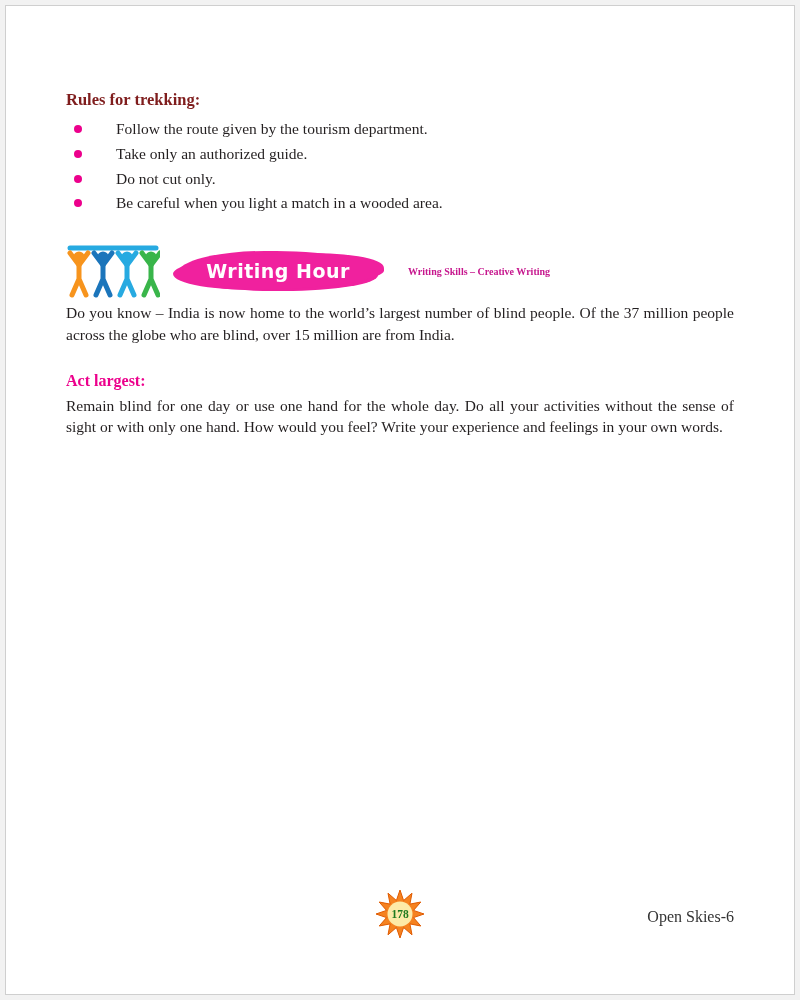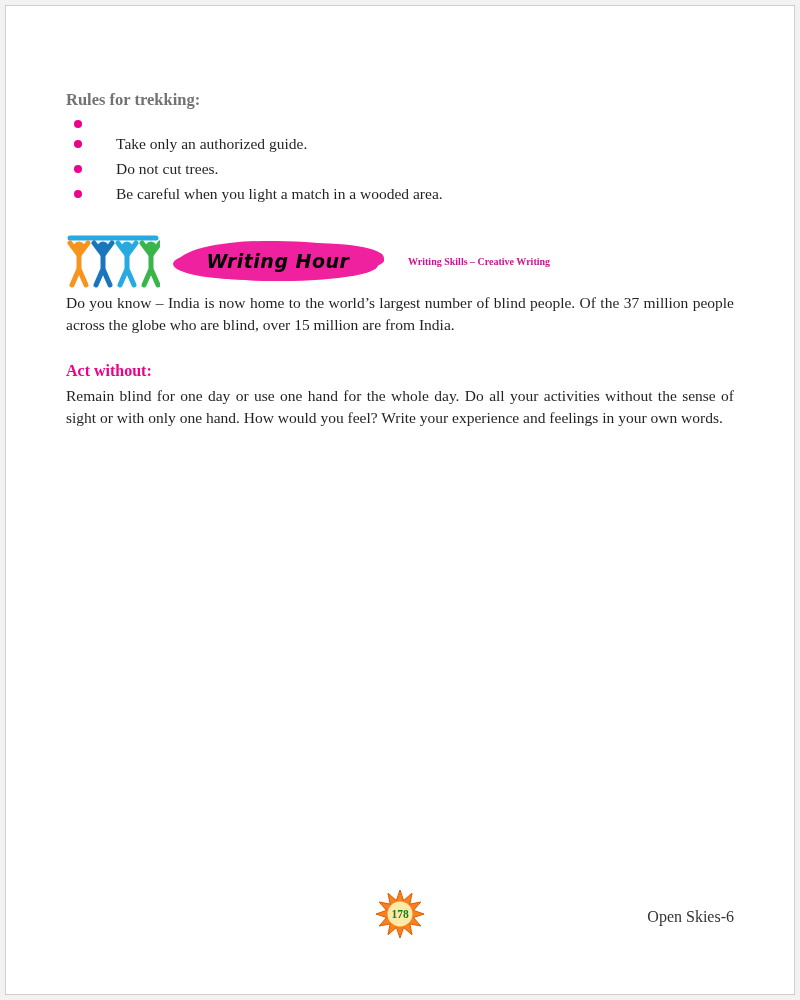--- a/index.html
+++ b/index.html
@@ -20,21 +20,21 @@
   .content {
     position: absolute;
     left: 60px; right: 60px; top: 84px;
   }
 
   
   .rules-heading {
     margin: 0 0 10px 0;
     font-size: 16.5px;
     font-weight: bold;
-    color: #737373;
+    color: #7f1d1d;
   }
   .rules-list { list-style: none; margin: 0; padding: 0; }
   .rules-list li {
     display: flex;
     align-items: center;
     margin-bottom: 7px;
     font-size: 15.5px;
     line-height: 1.15;
   }
   .bullet {
@@ -66,23 +66,22 @@
   .banner::before {
     content: "";
     position: absolute;
     top: 3px; bottom: 2px; left: -5px; right: -6px;
     background: #f0219e;
     border-radius: 50% 46% 55% 50% / 52% 56% 48% 60%;
     transform: rotate(-2deg);
   }
   .banner-label {
     position: relative;
-    color: #000000;
+    color: #ffffff;
     font-family: "DejaVu Sans", sans-serif;
-    font-style: italic;
     font-weight: bold;
     font-size: 19px;
     letter-spacing: 0.5px;
   }
   .skills-heading {
     margin-left: 30px;
     font-size: 10px;
     font-weight: bold;
     color: #c6168d;
     white-space: nowrap;
@@ -133,28 +132,29 @@
 <body>
 
 <div class="page">
   <div class="content">
 
     <h2 class="rules-heading">Rules for trekking:</h2>
 
     <ul class="rules-list">
       <li>
         <span class="bullet"></span>
+        <span>Follow the route given by the tourism department.</span>
       </li>
       <li>
         <span class="bullet"></span>
         <span>Take only an authorized guide.</span>
       </li>
       <li>
         <span class="bullet"></span>
-        <span>Do not cut trees.</span>
+        <span>Do not cut only.</span>
       </li>
       <li>
         <span class="bullet"></span>
         <span>Be careful when you light a match in a wooded area.</span>
       </li>
     </ul>
 
     <div class="writing-row">
       <svg class="people-icon" viewBox="0 0 94 56" fill="none">
         <line x1="4" y1="5" x2="90" y2="5" stroke="#27aae1" stroke-width="5" stroke-linecap="round"></line>
@@ -186,21 +186,21 @@
 
       <div class="banner">
         <span class="banner-label">Writing Hour</span>
       </div>
 
       <div class="skills-heading">Writing Skills – Creative Writing</div>
     </div>
 
     <p class="para para-2">Do you know – India is now home to the world’s largest number of blind people. Of the 37 million people across the globe who are blind, over 15 million are from India.</p>
 
-    <h3 class="act-heading">Act without:</h3>
+    <h3 class="act-heading">Act largest:</h3>
     <p class="para">Remain blind for one day or use one hand for the whole day. Do all your activities without the sense of sight or with only one hand. How would you feel? Write your experience and feelings in your own words.</p>
 
   </div>
 
   <div class="footer">
     <svg class="page-star" viewBox="0 0 52 52">
       <polygon points="50,26 39.5,29.6 46.8,38 35.9,35.9 38,46.8 29.6,39.5 26,50 22.4,39.5 14,46.8 16.1,35.9 5.2,38 12.5,29.6 2,26 12.5,22.4 5.2,14 16.1,16.1 14,5.2 22.4,12.5 26,2 29.6,12.5 38,5.2 35.9,16.1 46.8,14 39.5,22.4" fill="#f58220" stroke="#e05a00" stroke-width="1"></polygon>
       <circle cx="26" cy="26" r="12.5" fill="#fdeaa8"></circle>
       <text x="26" y="30" text-anchor="middle" font-family="Liberation Serif, serif" font-size="11.5" font-weight="bold" fill="#1f7a1f">178</text>
     </svg>

